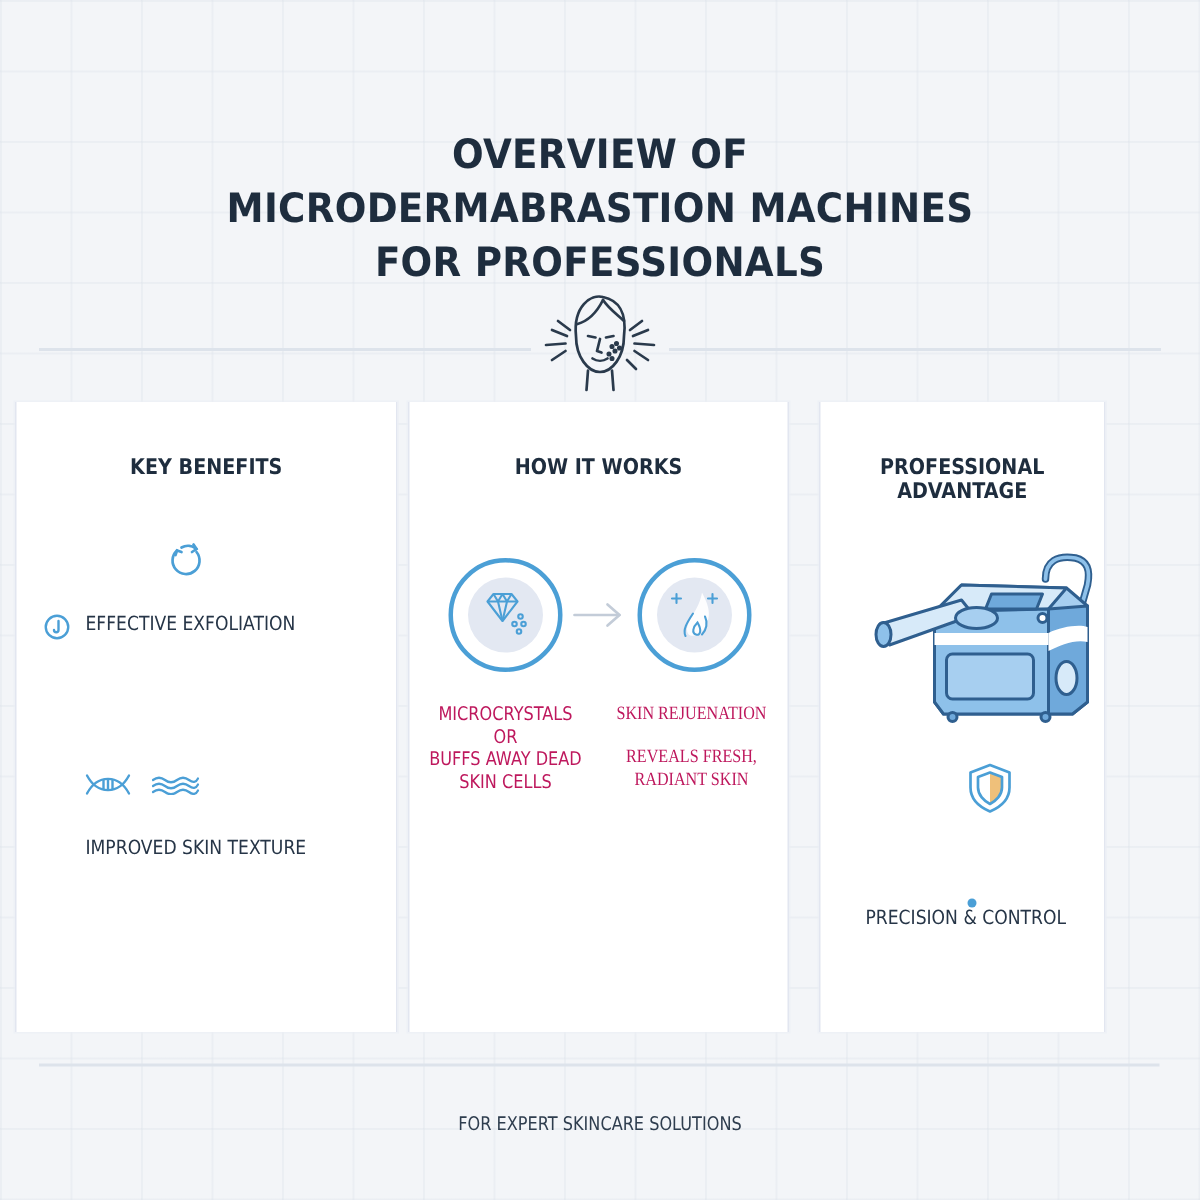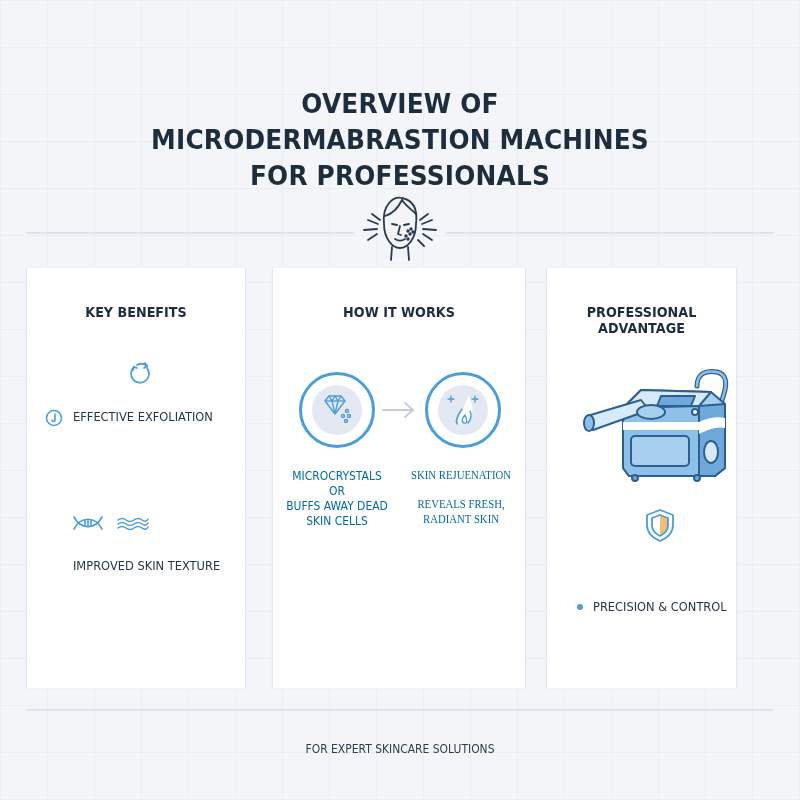--- a/index.html
+++ b/index.html
@@ -33,21 +33,21 @@
   .hero-divider.right { left: 446px; width: 328px; }
   .face-icon { position: absolute; left: 358px; top: 186px; width: 84px; height: 84px; }
 
   .card {
     position: absolute; top: 268px; height: 420px;
     background: #ffffff;
     border-left: 1px solid #e2e6f0;
     border-right: 1px solid #e2e6f0;
     box-shadow: 0 0 0 1px rgba(235,238,245,0.6);
   }
-  .card.c1 { left: 26px; width: 220px; }
+  .card.c1 { left: 10px; width: 255px; }
   .card.c2 { left: 272px; width: 254px; }
   .card.c3 { left: 546px; width: 191px; }
 
   .card-title {
     position: absolute; left: 0; width: 100%; top: 36px;
     text-align: center;
     font-family: "DejaVu Sans", sans-serif;
     font-weight: bold; font-size: 14.5px; color: #1e2d3e;
     transform: scaleX(0.88);
   }
@@ -78,34 +78,34 @@
   .step-circle .inner {
     position: absolute; left: 10px; top: 10px; width: 50px; height: 50px; border-radius: 50%;
     background: #e3e8f2;
   }
   .step-circle svg { position: absolute; left: 10px; top: 10px; width: 50px; height: 50px; }
   .sc1 { left: 26px; }
   .sc2 { left: 152px; }
   .arrow-icon { position: absolute; left: 108px; top: 132px; width: 36px; height: 20px; }
   .step-text {
     position: absolute; top: 200px; text-align: center;
-    font-family: "DejaVu Sans", sans-serif; font-size: 12.5px; line-height: 15px; color: #0369a1;
+    font-family: "DejaVu Sans", sans-serif; font-size: 12.5px; line-height: 15px; color: #be185d;
   }
   .step-text .line { display: block; transform: scaleX(0.86); white-space: nowrap; }
   .st1 { left: 0px; width: 128px; }
   .st2 { left: 124px; width: 128px; font-family: Liberation Serif, serif; }
   .st2 .gap { height: 14px; display: block; }
 
   
   .machine-icon { position: absolute; left: 32px; top: 96px; width: 164px; height: 120px; }
   .shield-icon { position: absolute; left: 98px; top: 240px; width: 30px; height: 34px; }
   .adv { position: absolute; left: 30px; display: flex; align-items: center; }
   .adv .dot { width: 6px; height: 6px; border-radius: 50%; background: #4b9fd6; margin-right: 10px; flex: none; }
   .a1 { top: 297px; }
-  .a2 { top: 331px; }
+  .a2 { top: 331px; flex-direction: column; }
 
   .footer-divider { position: absolute; left: 26px; width: 747px; top: 709px; height: 2px; background: #dde3eb; }
   .footer-text {
     position: absolute; left: 0; width: 800px; top: 741px; text-align: center;
     font-family: "DejaVu Sans", sans-serif; font-size: 12.5px; color: #2e3d4e;
     transform: scaleX(0.86);
   }
 </style>
 </head>
 <body>

